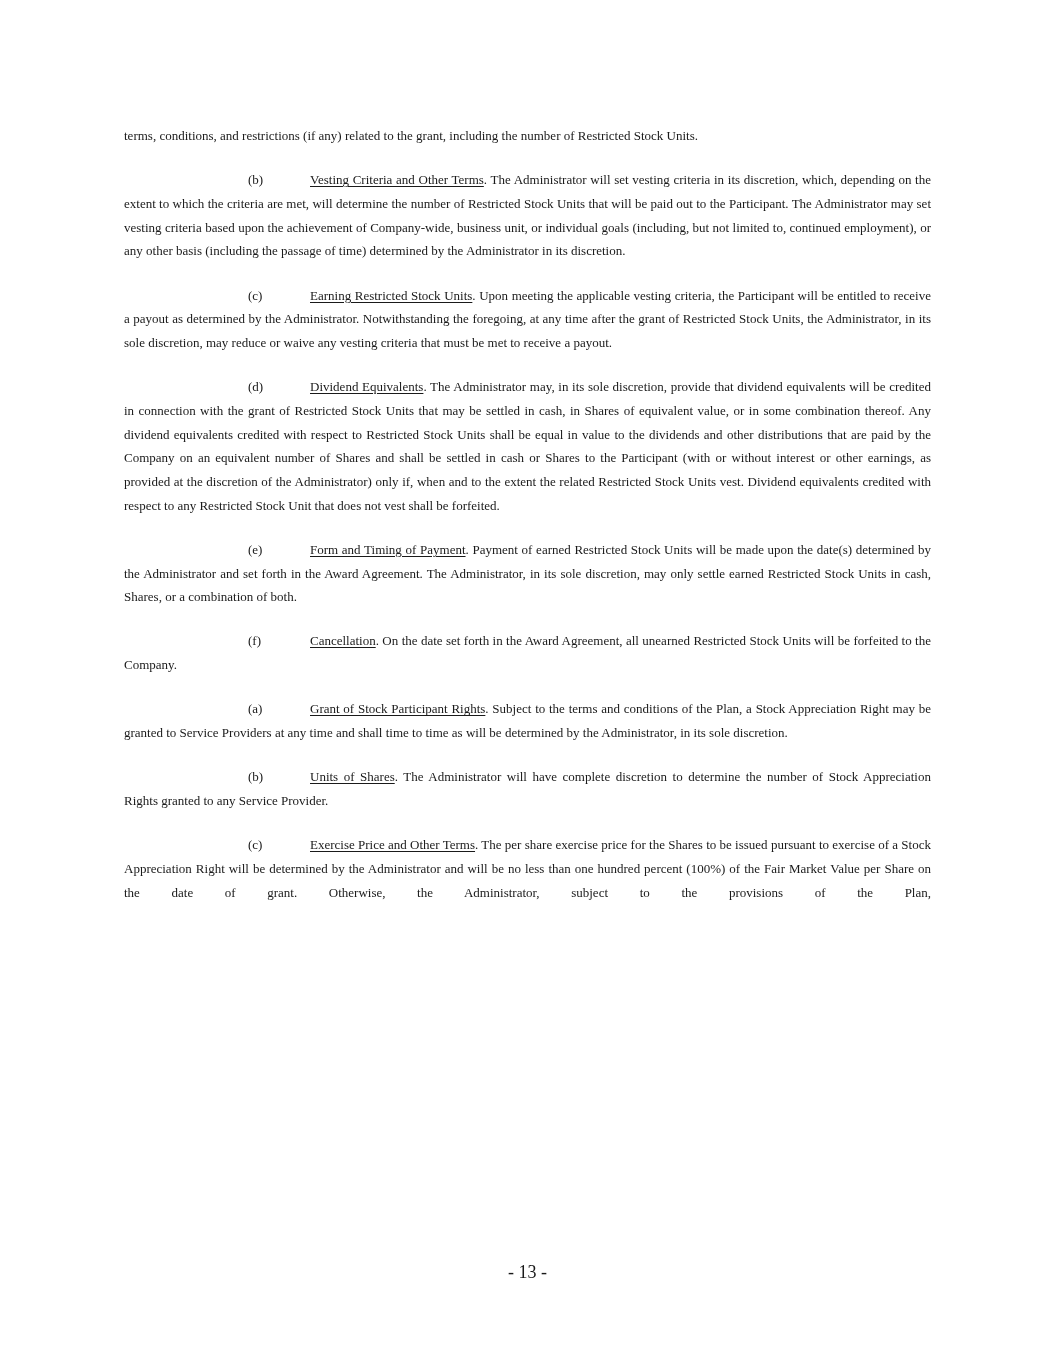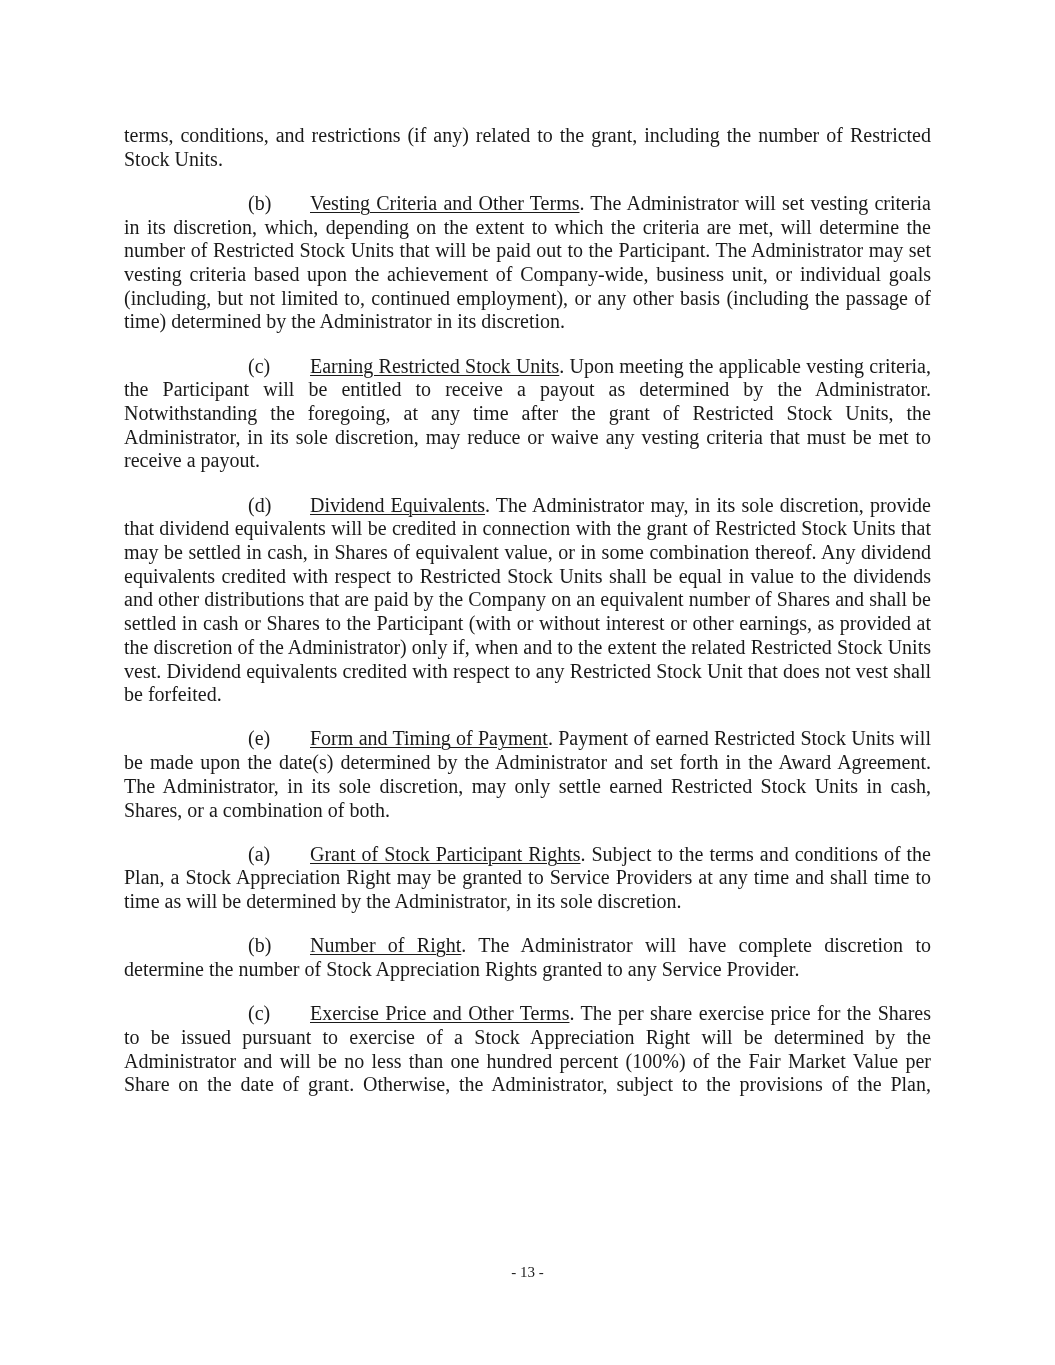--- a/index.html
+++ b/index.html
@@ -13,21 +13,21 @@
       position: relative;
       overflow: hidden;
       font-family: "Liberation Serif", "DejaVu Serif", serif;
       color: #1a1a1a;
     }
     .page {
       position: absolute;
       left: 124px;
       top: 124px;
       width: 807px;
-      font-size: 20px;
+      font-size: 13px;
       line-height: 23.7px;
     }
     .para {
       margin: 0 0 20.5px 0;
       text-align: justify;
       text-align-last: left;
     }
     .sub-para {
       text-indent: 124px;
     }
@@ -47,42 +47,43 @@
       text-decoration: underline;
       text-underline-offset: 2px;
       text-decoration-thickness: 1px;
     }
     .page-number {
       position: absolute;
       top: 1260px;
       left: 0;
       width: 1055px;
       text-align: center;
-      font-size: 15px;
+      font-size: 18px;
       line-height: 24px;
     }
   </style>
 </head>
 <body>
 
 <div class="page">
 
   <p class="para">terms, conditions, and restrictions (if any) related to the grant, including the number of Restricted Stock Units.</p>
 
   <p class="para sub-para"><span class="marker">(b)</span><span class="heading">Vesting Criteria and Other Terms</span><span>.  The Administrator will set vesting criteria in its discretion, which, depending on the extent to which the criteria are met, will determine the number of Restricted Stock Units that will be paid out to the Participant.  The Administrator may set vesting criteria based upon the achievement of Company-wide, business unit, or individual goals (including, but not limited to, continued employment), or any other basis (including the passage of time) determined by the Administrator in its discretion.</span></p>
 
   <p class="para sub-para"><span class="marker">(c)</span><span class="heading">Earning Restricted Stock Units</span><span>.  Upon meeting the applicable vesting criteria, the Participant will be entitled to receive a payout as determined by the Administrator. Notwithstanding the foregoing, at any time after the grant of Restricted Stock Units, the Administrator, in its sole discretion, may reduce or waive any vesting criteria that must be met to receive a payout.</span></p>
 
   <p class="para sub-para"><span class="marker">(d)</span><span class="heading">Dividend Equivalents</span><span>.  The Administrator may, in its sole discretion, provide that dividend equivalents will be credited in connection with the grant of Restricted Stock Units that may be settled in cash, in Shares of equivalent value, or in some combination thereof. Any dividend equivalents credited with respect to Restricted Stock Units shall be equal in value to the dividends and other distributions that are paid by the Company on an equivalent number of Shares and shall be settled in cash or Shares to the Participant (with or without interest or other earnings, as provided at the discretion of the Administrator) only if, when and to the extent the related Restricted Stock Units vest. Dividend equivalents credited with respect to any Restricted Stock Unit that does not vest shall be forfeited.</span></p>
 
   <p class="para sub-para"><span class="marker">(e)</span><span class="heading">Form and Timing of Payment</span><span>.  Payment of earned Restricted Stock Units will be made upon the date(s) determined by the Administrator and set forth in the Award Agreement.  The Administrator, in its sole discretion, may only settle earned Restricted Stock Units in cash, Shares, or a combination of both.</span></p>
 
+  <p class="para sub-para"><span class="marker">(f)</span><span class="heading">Cancellation</span><span>.  On the date set forth in the Award Agreement, all unearned Restricted Stock Units will be forfeited to the Company.</span></p>
 
 
   <p class="para sub-para"><span class="marker">(a)</span><span class="heading">Grant of Stock Participant Rights</span><span>.  Subject to the terms and conditions of the Plan, a Stock Appreciation Right may be granted to Service Providers at any time and shall time to time as will be determined by the Administrator, in its sole discretion.</span></p>
 
-  <p class="para sub-para"><span class="marker">(b)</span><span class="heading">Number of Right</span><span>.  The Administrator will have complete discretion to determine the number of Stock Appreciation Rights granted to any Service Provider.</span></p>
+  <p class="para sub-para"><span class="marker">(b)</span><span class="heading">Units of Shares</span><span>.  The Administrator will have complete discretion to determine the number of Stock Appreciation Rights granted to any Service Provider.</span></p>
 
   <p class="para sub-para" style="text-align-last: justify;"><span class="marker">(c)</span><span class="heading">Exercise Price and Other Terms</span><span>.  The per share exercise price for the Shares to be issued pursuant to exercise of a Stock Appreciation Right will be determined by the Administrator and will be no less than one hundred percent (100%) of the Fair Market Value per Share on the date of grant.  Otherwise, the Administrator, subject to the provisions of the Plan,</span></p>
 
 </div>
 
 <div class="page-number">- 13 -</div>
 
 </body></html>

